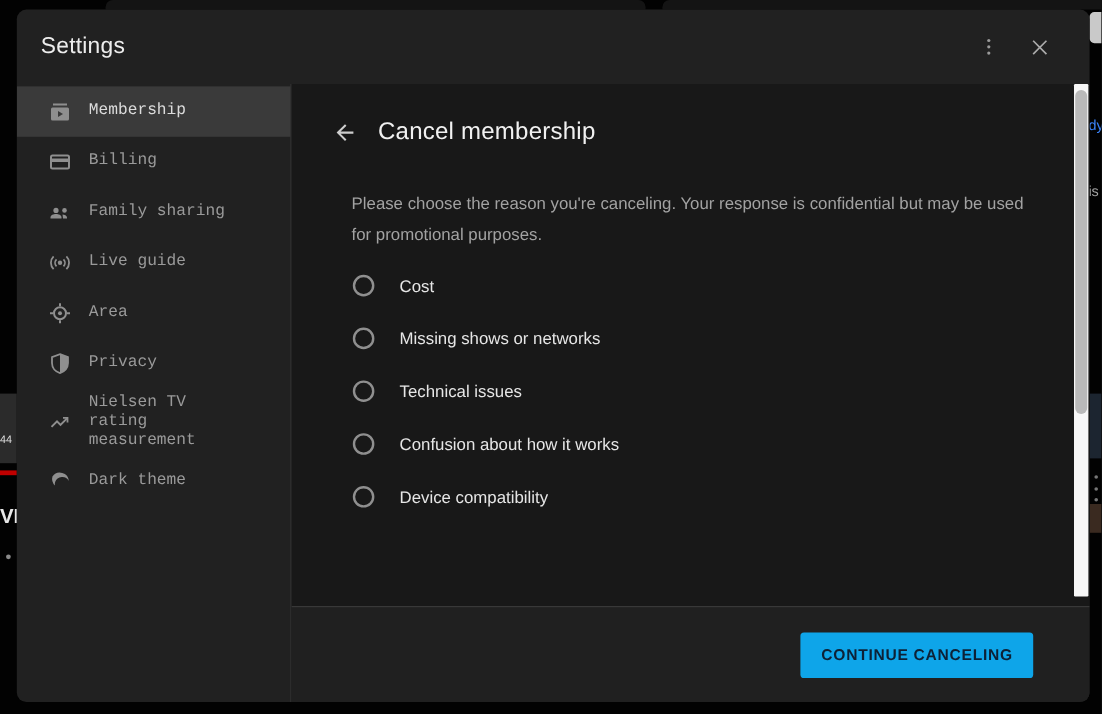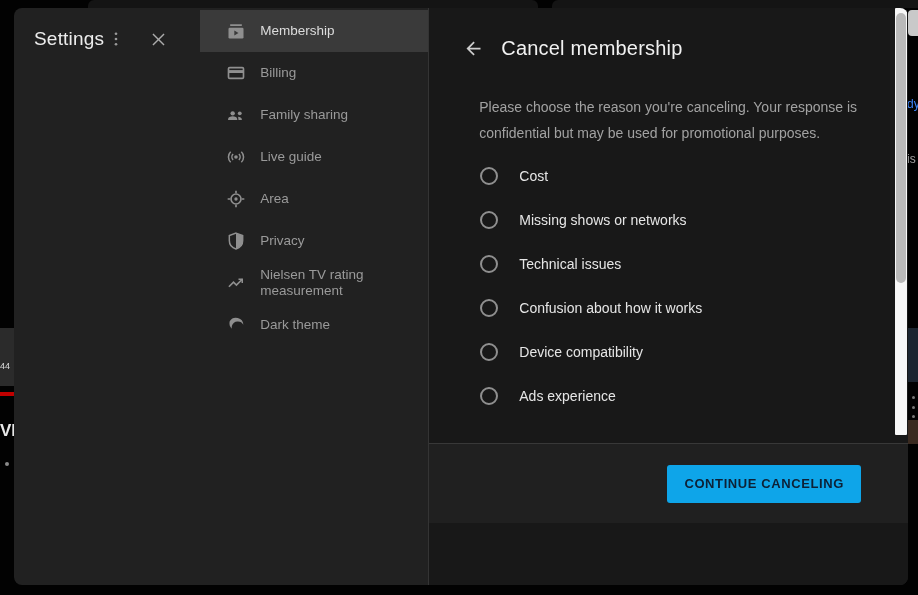--- a/index.html
+++ b/index.html
@@ -24,37 +24,38 @@
   .bg-right-is { right:0; top:152px; width:11px; height:16px; color:#a5a5a5; font-size:12px; overflow:hidden; }
   .bg-right-img1 { right:0; top:328px; width:10px; height:54px; background:#1c2530; }
   .bg-right-kebab { right:3px; top:396px; width:3px; height:22px; display:flex; flex-direction:column; justify-content:space-between; }
   .bg-right-kebab i { width:3px; height:3px; border-radius:50%; background:#777; }
   .bg-right-img2 { right:0; top:420px; width:10px; height:24px; background:#3a2a20; }
 
   
   .dialog {
     position:absolute; left:14px; top:8px; width:894px; height:577px;
     background:#212121; border-radius:8px; overflow:hidden;
-    display:flex; flex-direction:row;
+    display:flex; flex-direction:column;
   }
   .dlg-header {
     height:62px; flex:0 0 62px; display:flex; align-items:center;
     padding:0 30px 0 20px;
   }
   .dlg-title { color:#ededed; font-size:19px; font-weight:500; letter-spacing:.2px; flex:1; }
   .hdr-icon { width:24px; height:24px; display:flex; align-items:center; justify-content:center; cursor:pointer; }
   .hdr-icon + .hdr-icon { margin-left:18px; }
 
   .dlg-body { flex:1; display:flex; min-height:0; }
 
   
   .sidebar { width:229px; flex:0 0 229px; border-right:1px solid #343434; padding-top:2px; }
   .side-item {
     display:flex; align-items:center; min-height:42px; padding:4px 10px 4px 26px;
     cursor:pointer;
+    font-family:Liberation Mono, monospace;
   }
   .side-item .s-icon { width:20px; height:20px; flex:0 0 20px; margin-right:14px; display:flex; align-items:center; justify-content:center; }
   .side-item .s-label { color:#9a9a9a; font-size:13.5px; line-height:16px; max-width:130px; }
   .side-item.selected { background:#3a3a3a; }
   .side-item.selected .s-label { color:#dcdcdc; }
 
   
   .content { flex:1; background:#181818; display:flex; flex-direction:column; position:relative; min-width:0; }
   .scroll-area { height:435px; flex:0 0 435px; overflow:hidden; position:relative; }
 
@@ -266,24 +267,20 @@
           <div class="option">
             <span class="radio"></span>
             <span class="opt-label">Confusion about how it works</span>
           </div>
 
           <div class="option">
             <span class="radio"></span>
             <span class="opt-label">Device compatibility</span>
           </div>
 
-          <div class="option">
-            <span class="radio"></span>
-            <span class="opt-label">Ads experience</span>
-          </div>
 
 
         </div>
       </div>
 
       <div class="scrollbar-track">
         <div class="scrollbar-thumb"></div>
       </div>
 
       <div class="dlg-footer">

